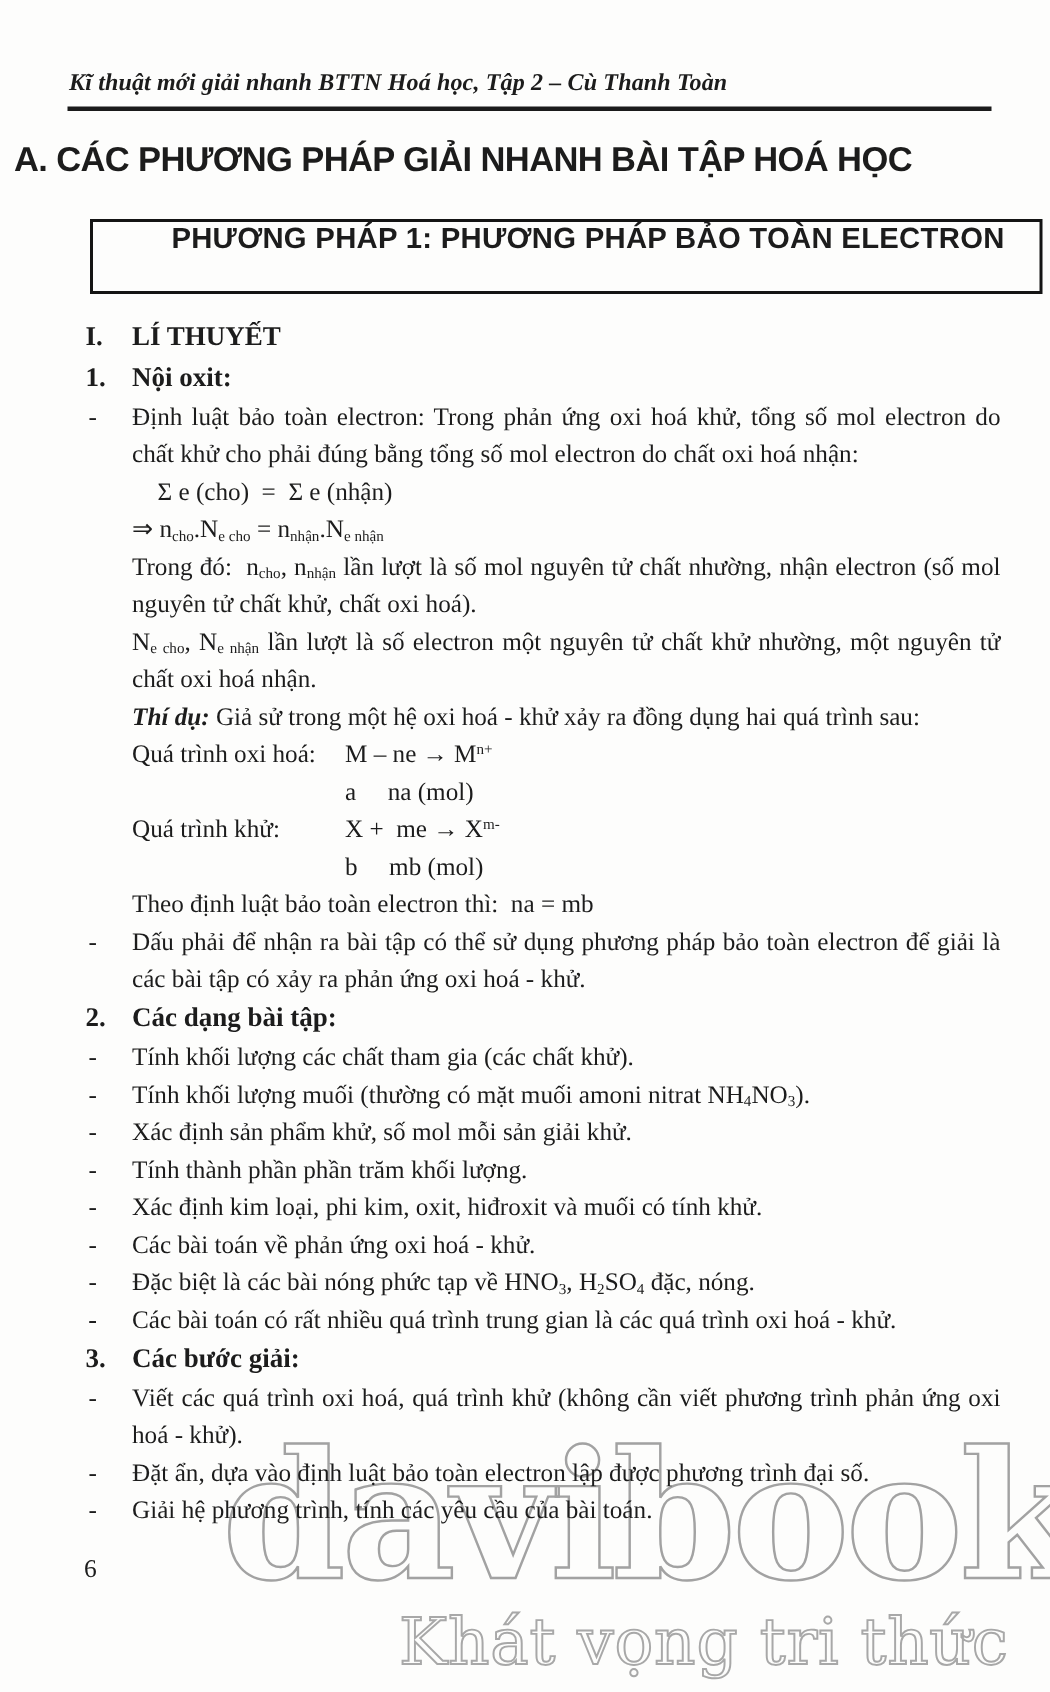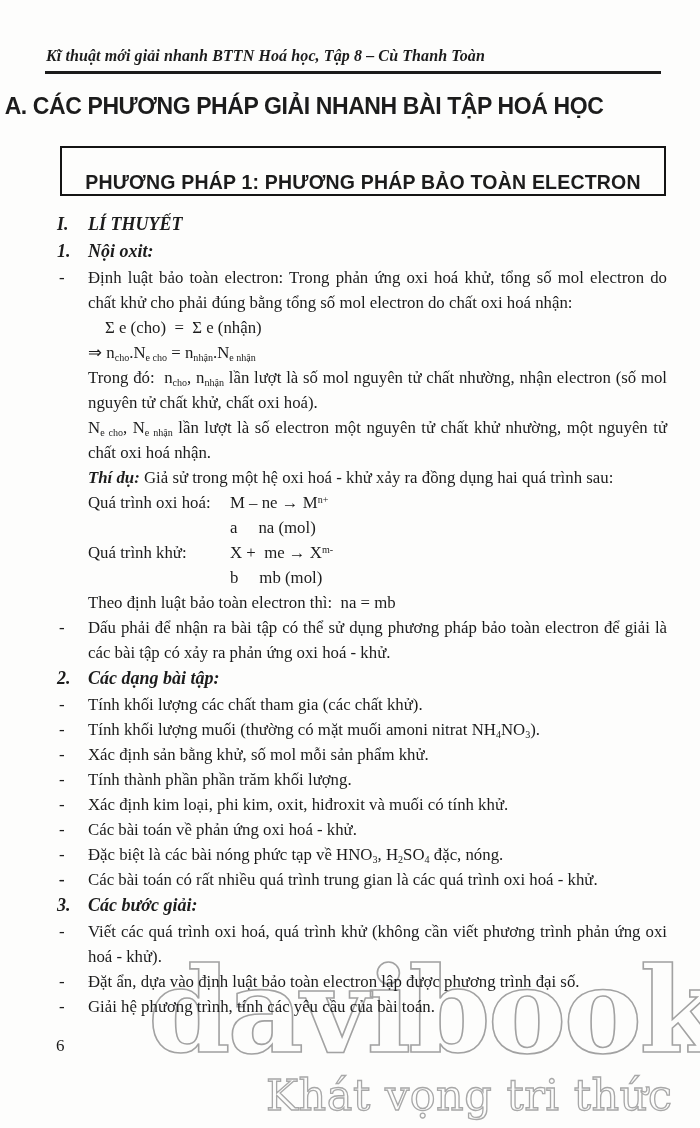--- a/index.html
+++ b/index.html
@@ -17,43 +17,43 @@
     font-size:16px;font-weight:bold;font-style:italic;
     letter-spacing:0.1px;white-space:nowrap;
   }
   .header-rule{
     position:absolute;left:45px;top:71px;width:616px;height:2.5px;
     background:#1b1b1b;
   }
 
   
   .page-title{
-    position:absolute;left:0;top:93px;width:608px;text-align:center;
+    position:absolute;left:0;top:93px;width:608px;text-align:right;
     font-family:"Liberation Sans", sans-serif;font-weight:bold;
     font-size:23px;letter-spacing:-0.4px;white-space:nowrap;
   }
 
   
   .method-box{
     position:absolute;left:60px;top:146px;width:602px;height:46px;
     border:2px solid #141414;background:#fdfdfc;
-    display:flex;align-items:flex-end;justify-content:center;
+    display:flex;align-items:flex-start;justify-content:center;padding-left:29px;
   }
   .method-box-label{
     font-family:"Liberation Sans", sans-serif;font-weight:bold;
     font-size:19.5px;letter-spacing:0.2px;white-space:nowrap;
   }
 
   
   .content{
     position:absolute;left:57px;top:211px;width:610px;
     font-size:16.8px;line-height:25px;
   }
   .cblock{position:relative;}
-  .heading{line-height:27px;font-weight:bold;font-size:18px;font-style:italic;}
+  .heading{line-height:27px;font-weight:bold;font-size:18px;}
   .heading .hlabel{display:inline-block;width:31px;}
   .bullet{padding-left:31px;text-align:justify;}
   .bullet .dash{position:absolute;left:2px;top:0;}
   .para{padding-left:31px;text-align:justify;}
   .formula-1{padding-left:31px;}
   .formula-2{padding-left:48px;}
   .process{padding-left:31px;}
   .process .plabel{display:inline-block;width:142px;}
   sub{font-size:0.6em;line-height:0;vertical-align:-0.25em;letter-spacing:0;}
   sup{font-size:0.6em;line-height:0;vertical-align:0.5em;}
@@ -81,21 +81,21 @@
   .content,.running-header,.page-title,.method-box,.page-number{z-index:2;}
 </style>
 </head>
 <body>
 
 <div class="page">
 
   <div class="watermark wm-brand">davibooks</div>
   <div class="watermark wm-tagline">Khát vọng tri thức</div>
 
-  <div class="running-header">Kĩ thuật mới giải nhanh BTTN Hoá học, Tập 8 – Cù Thanh Toàn</div>
+  <div class="running-header">Kĩ thuật mới giải nhanh BTTN Hoá học, Tập 2 – Cù Thanh Toàn</div>
   <div class="header-rule"></div>
 
   <div class="page-title">A. CÁC PHƯƠNG PHÁP GIẢI NHANH BÀI TẬP HOÁ HỌC</div>
 
   <div class="method-box">
     <span class="method-box-label">PHƯƠNG PHÁP 1: PHƯƠNG PHÁP BẢO TOÀN ELECTRON</span>
   </div>
 
   <div class="content">
       <div class="cblock heading"><span class="hlabel">I.</span><span>LÍ THUYẾT</span></div>
@@ -108,21 +108,21 @@
       <div class="cblock para"><span class="bi">Thí dụ:</span><span> Giả sử trong một hệ oxi hoá - khử xảy ra đồng dụng hai quá trình sau:</span></div>
       <div class="cblock process"><span class="plabel">Quá trình oxi hoá:</span><span>M – ne → M</span><sup>n+</sup></div>
       <div class="cblock process"><span class="plabel"></span><span>a&nbsp;&nbsp;&nbsp;&nbsp;&nbsp;na (mol)</span></div>
       <div class="cblock process"><span class="plabel">Quá trình khử:</span><span>X +&nbsp; me → X</span><sup>m-</sup></div>
       <div class="cblock process"><span class="plabel"></span><span>b&nbsp;&nbsp;&nbsp;&nbsp;&nbsp;mb (mol)</span></div>
       <div class="cblock para"><span>Theo định luật bảo toàn electron thì:&nbsp; na = mb</span></div>
       <div class="cblock bullet"><span class="dash">-</span><span>Dấu phải để nhận ra bài tập có thể sử dụng phương pháp bảo toàn electron để giải là các bài tập có xảy ra phản ứng oxi hoá - khử.</span></div>
       <div class="cblock heading"><span class="hlabel">2.</span><span>Các dạng bài tập:</span></div>
       <div class="cblock bullet"><span class="dash">-</span><span>Tính khối lượng các chất tham gia (các chất khử).</span></div>
       <div class="cblock bullet"><span class="dash">-</span><span>Tính khối lượng muối (thường có mặt muối amoni nitrat NH</span><sub>4</sub><span>NO</span><sub>3</sub><span>).</span></div>
-      <div class="cblock bullet"><span class="dash">-</span><span>Xác định sản bằng khử, số mol mỗi sản phẩm khử.</span></div>
+      <div class="cblock bullet"><span class="dash">-</span><span>Xác định sản phẩm khử, số mol mỗi sản giải khử.</span></div>
       <div class="cblock bullet"><span class="dash">-</span><span>Tính thành phần phần trăm khối lượng.</span></div>
       <div class="cblock bullet"><span class="dash">-</span><span>Xác định kim loại, phi kim, oxit, hiđroxit và muối có tính khử.</span></div>
       <div class="cblock bullet"><span class="dash">-</span><span>Các bài toán về phản ứng oxi hoá - khử.</span></div>
       <div class="cblock bullet"><span class="dash">-</span><span>Đặc biệt là các bài nóng phức tạp về HNO</span><sub>3</sub><span>, H</span><sub>2</sub><span>SO</span><sub>4</sub><span> đặc, nóng.</span></div>
       <div class="cblock bullet"><span class="dash">-</span></div>
       <div class="cblock bullet"><span class="dash">-</span><span>Các bài toán có rất nhiều quá trình trung gian là các quá trình oxi hoá - khử.</span></div>
       <div class="cblock heading"><span class="hlabel">3.</span><span>Các bước giải:</span></div>
       <div class="cblock bullet"><span class="dash">-</span><span>Viết các quá trình oxi hoá, quá trình khử (không cần viết phương trình phản ứng oxi hoá - khử).</span></div>
       <div class="cblock bullet"><span class="dash">-</span><span>Đặt ẩn, dựa vào định luật bảo toàn electron lập được phương trình đại số.</span></div>
       <div class="cblock bullet"><span class="dash">-</span><span>Giải hệ phương trình, tính các yêu cầu của bài toán.</span></div>

